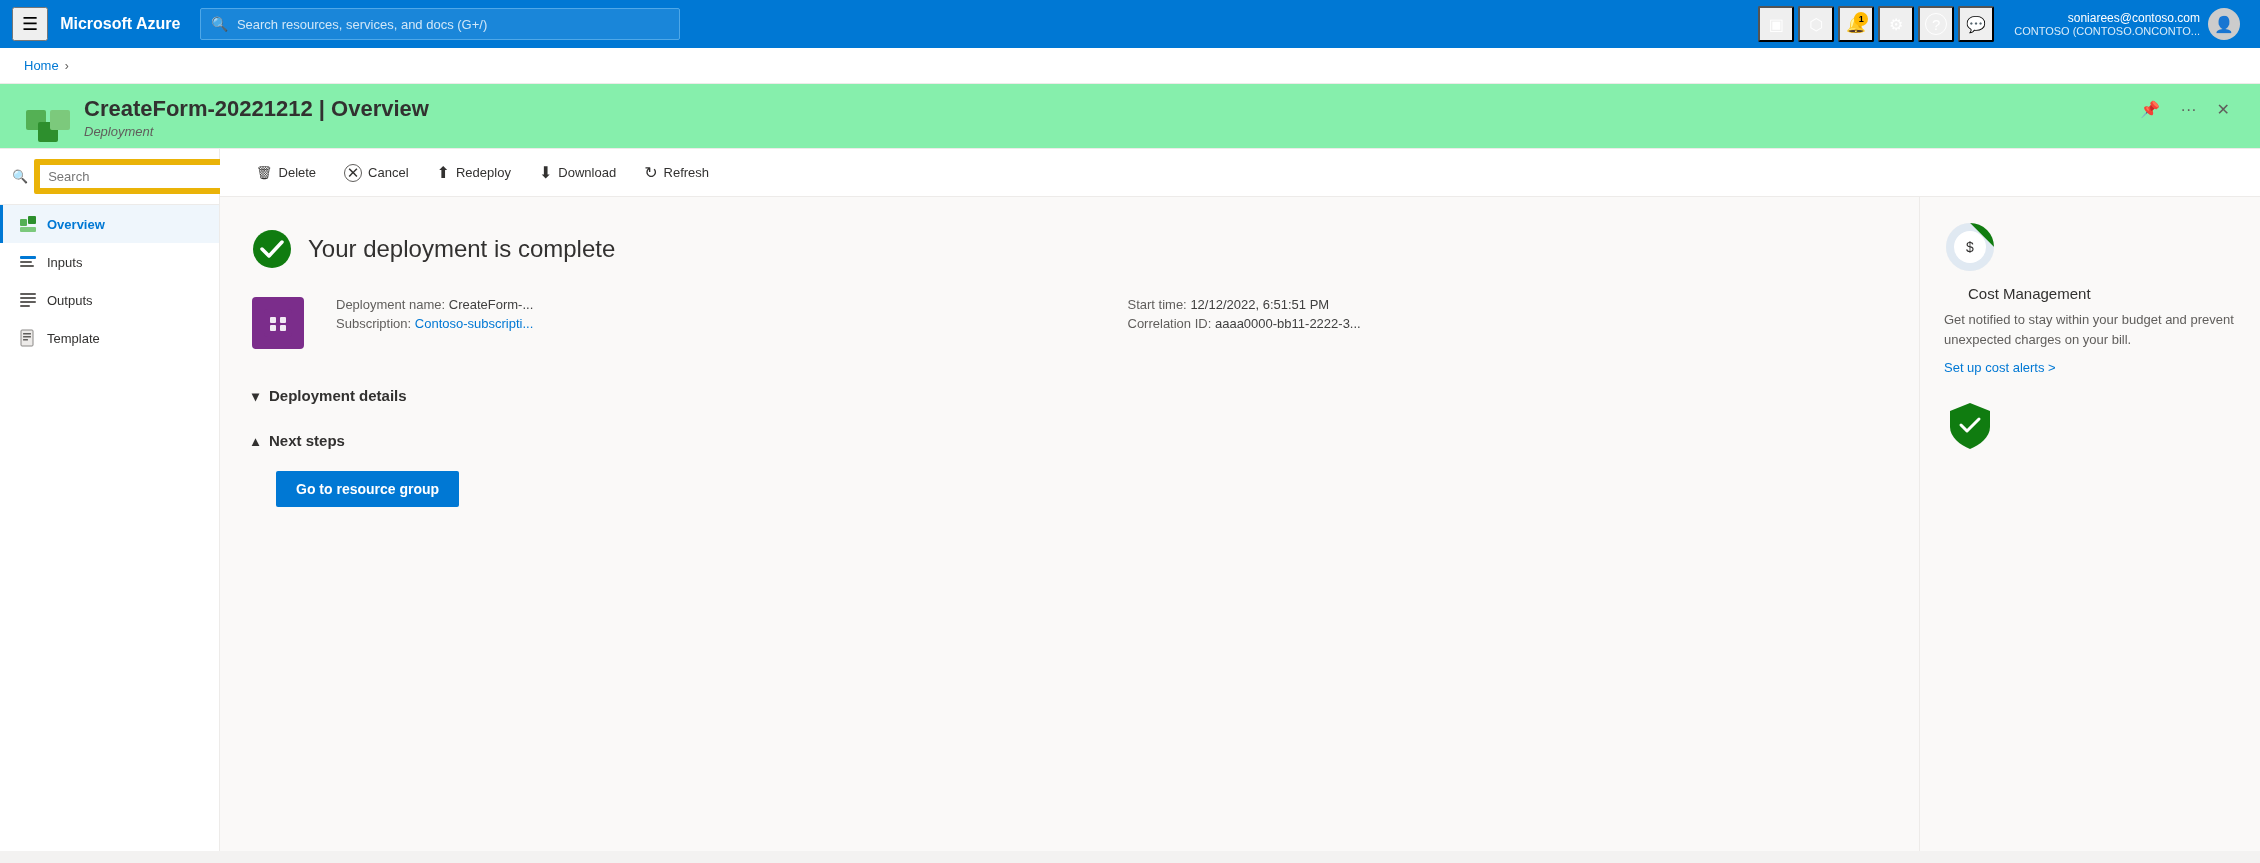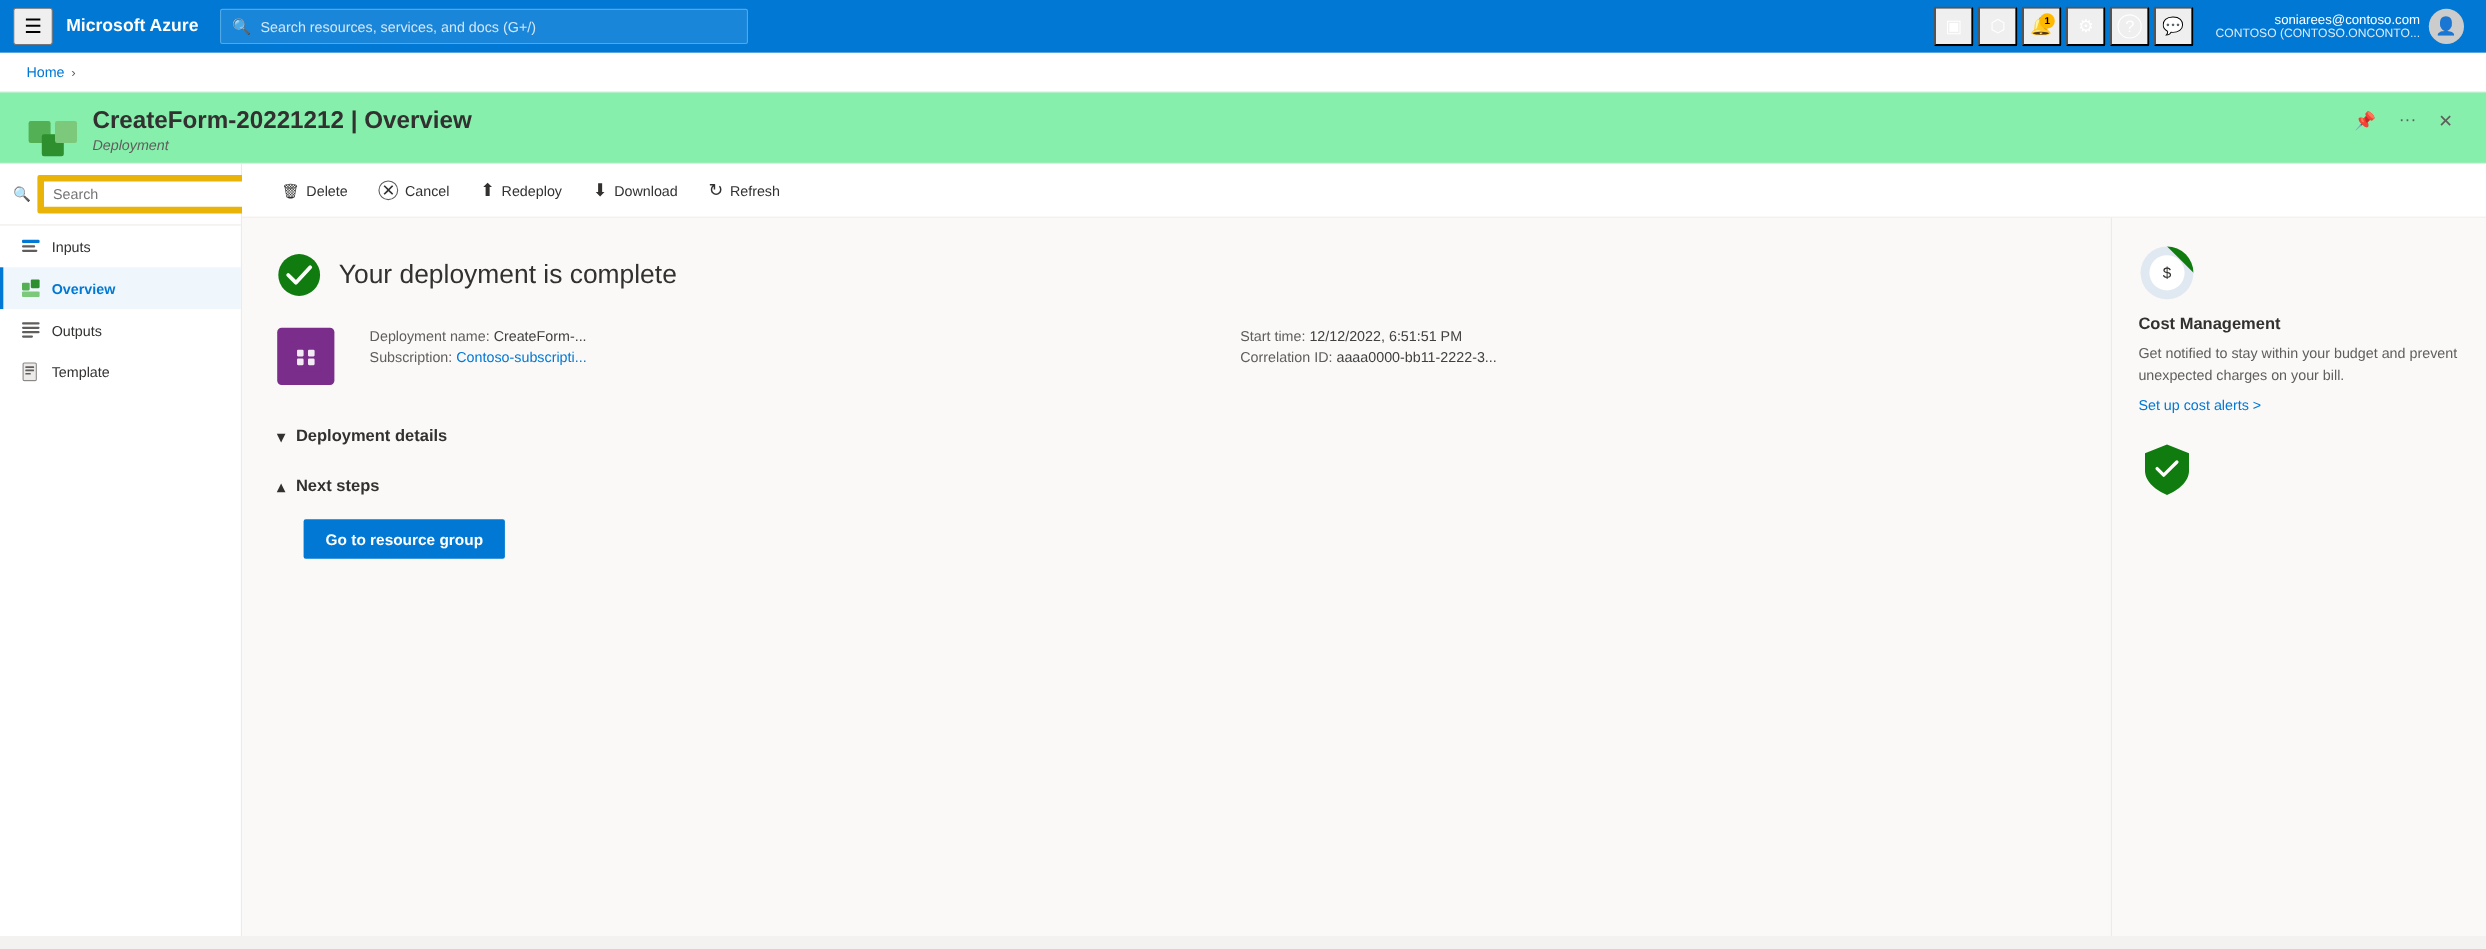--- a/index.html
+++ b/index.html
@@ -250,21 +250,21 @@
       font-weight: 600;
       cursor: pointer;
       border-radius: 2px;
       margin-top: 12px;
     }
 
     
     .cost-mgmt-icon {
       width: 52px; height: 52px; margin-bottom: 12px;
     }
-    .side-panel-title { font-size: 15px; font-weight: 700; margin-bottom: 8px; }
+    .side-panel-title { font-size: 15px; font-weight: 400; margin-bottom: 8px; margin-left: 24px; }
     .side-panel-text { font-size: 13px; color: #605e5c; margin-bottom: 10px; line-height: 1.5; }
     .side-panel-link { color: #0078d4; font-size: 13px; cursor: pointer; text-decoration: none; }
     .side-panel-section { margin-bottom: 24px; }
     .shield-icon-container { margin-top: 16px; }
   </style>
 </head>
 <body>
 
 <nav class="top-nav">
   <button class="hamburger">
@@ -333,39 +333,39 @@
 
 <div class="main-layout">
 
   <div class="sidebar">
     <div class="sidebar-search">
       <span style="color:#605e5c;font-size:13px;">🔍</span>
       <input type="text" placeholder="Search" style="">
       <button class="sidebar-collapse-btn">«</button>
     </div>
     <nav class="sidebar-nav">
+      <div class="sidebar-item active">
+        <span class="item-icon">
+          <svg viewBox="0 0 18 18" fill="none" xmlns="http://www.w3.org/2000/svg">
+            <rect x="1" y="4" width="7" height="7" rx="1" fill="#54b054"></rect>
+            <rect x="9" y="1" width="8" height="8" rx="1" fill="#2d8f2d"></rect>
+            <rect x="1" y="12" width="16" height="5" rx="1" fill="#7cc97c"></rect>
+          </svg>
+        </span>
+        <span>Overview</span>
+      </div>
       <div class="sidebar-item">
         <span class="item-icon">
           <svg viewBox="0 0 18 18" fill="none" xmlns="http://www.w3.org/2000/svg">
             <rect x="1" y="3" width="16" height="3" rx="1" fill="#0078d4"></rect>
             <rect x="1" y="8" width="12" height="2" rx="1" fill="#605e5c"></rect>
             <rect x="1" y="12" width="14" height="2" rx="1" fill="#605e5c"></rect>
           </svg>
         </span>
         <span>Inputs</span>
-      </div>
-      <div class="sidebar-item active">
-        <span class="item-icon">
-          <svg viewBox="0 0 18 18" fill="none" xmlns="http://www.w3.org/2000/svg">
-            <rect x="1" y="4" width="7" height="7" rx="1" fill="#54b054"></rect>
-            <rect x="9" y="1" width="8" height="8" rx="1" fill="#2d8f2d"></rect>
-            <rect x="1" y="12" width="16" height="5" rx="1" fill="#7cc97c"></rect>
-          </svg>
-        </span>
-        <span>Overview</span>
       </div>
       <div class="sidebar-item">
         <span class="item-icon">
           <svg viewBox="0 0 18 18" fill="none" xmlns="http://www.w3.org/2000/svg">
             <rect x="1" y="2" width="16" height="2" rx="1" fill="#605e5c"></rect>
             <rect x="1" y="6" width="16" height="2" rx="1" fill="#605e5c"></rect>
             <rect x="1" y="10" width="16" height="2" rx="1" fill="#605e5c"></rect>
             <rect x="1" y="14" width="10" height="2" rx="1" fill="#605e5c"></rect>
           </svg>
         </span>

